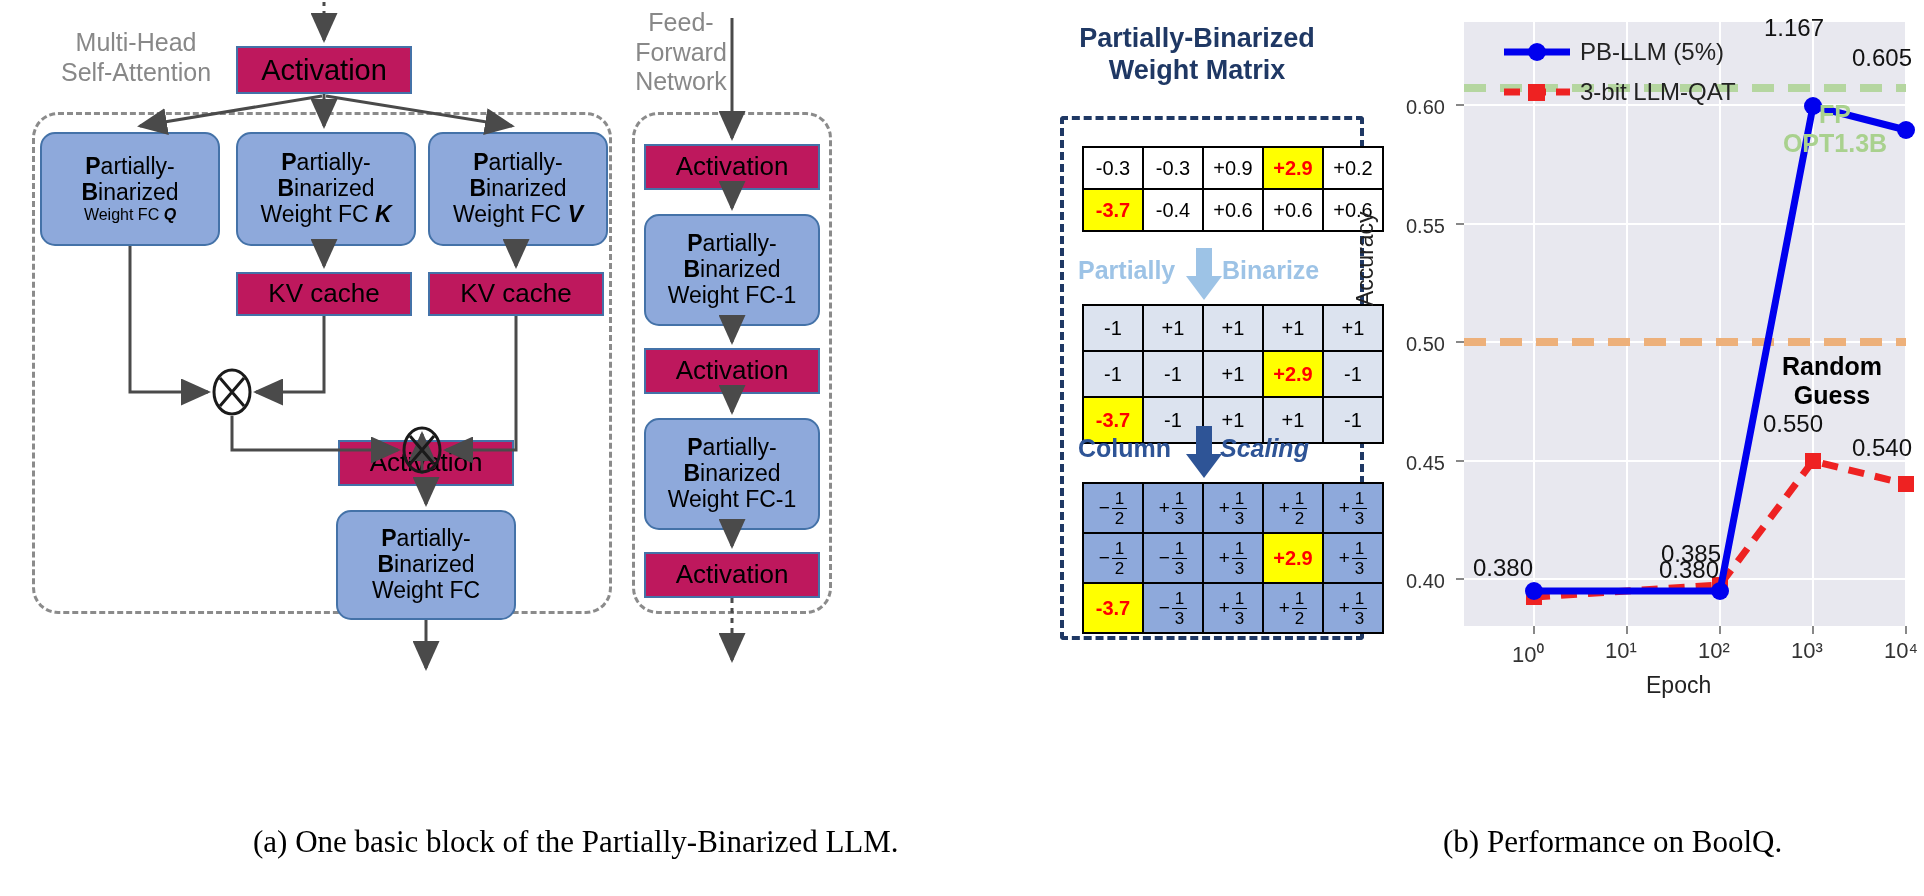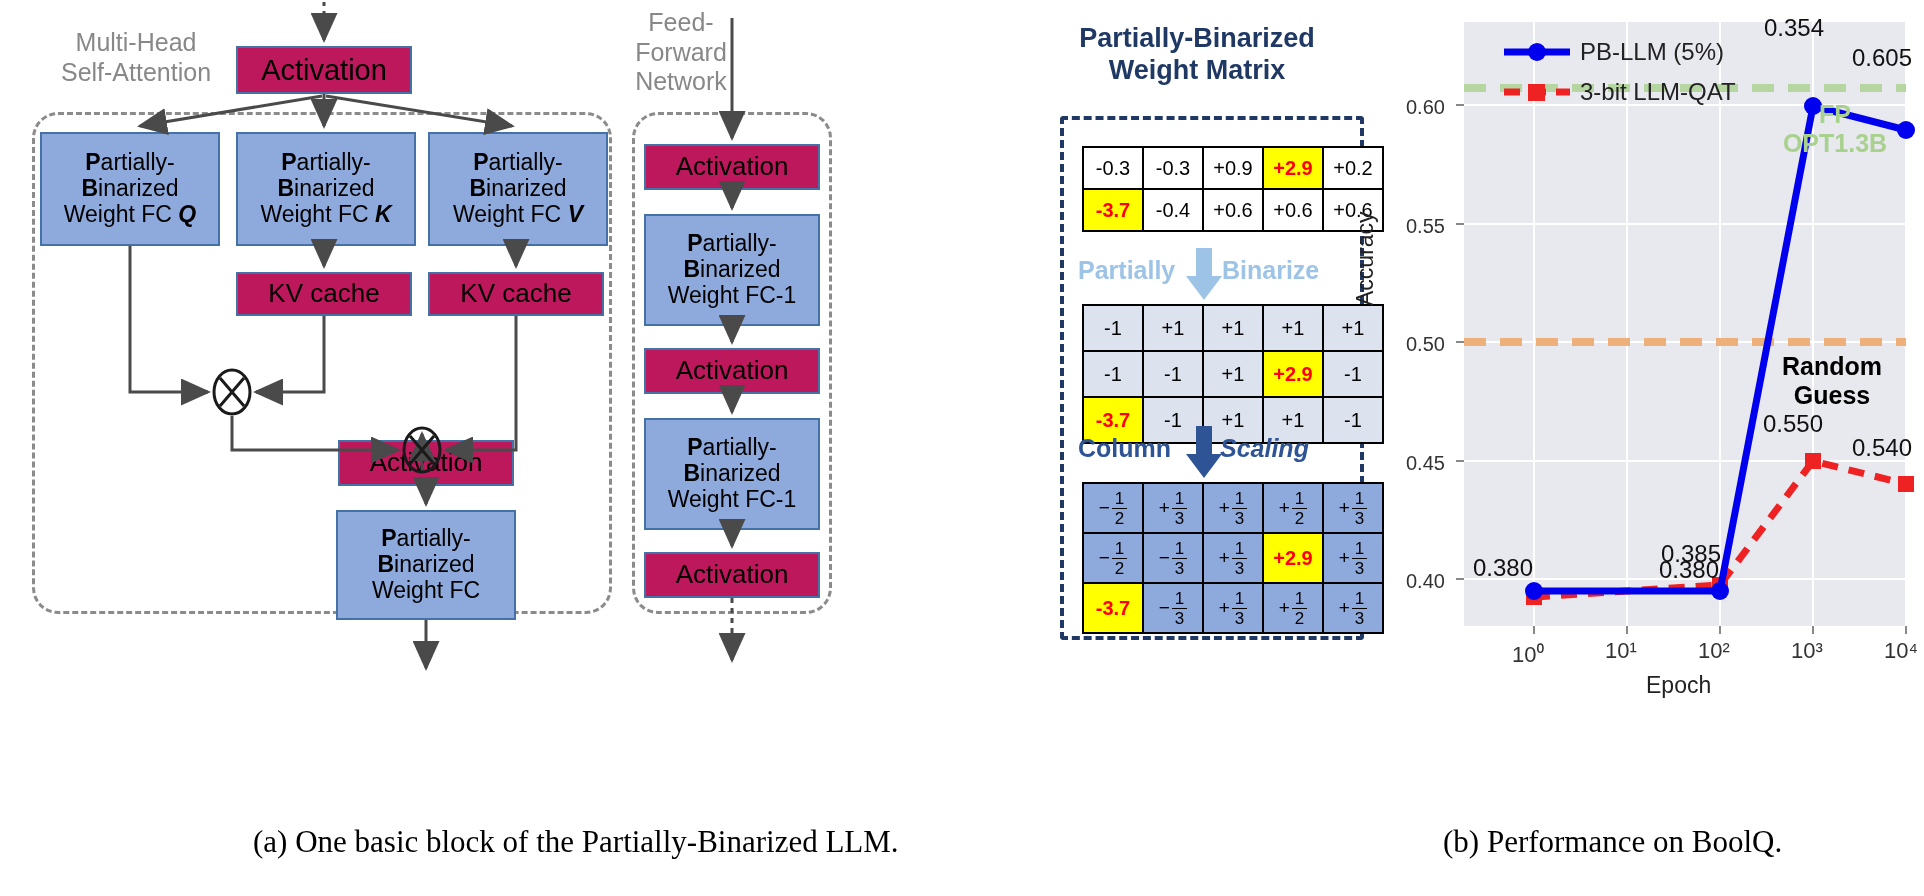--- a/index.html
+++ b/index.html
@@ -4,21 +4,21 @@
 <style>
   html,body{margin:0;padding:0;background:#ffffff;}
   body{width:1924px;height:896px;position:relative;overflow:hidden;
        font-family:"Liberation Sans", sans-serif;color:#000;}
 
   
   .box{position:absolute;box-sizing:border-box;border:2px solid #4472a8;
        display:flex;flex-direction:column;align-items:center;justify-content:center;
        text-align:center;line-height:1.12;}
   .box.light{background:#be185d;}
-  .box.dark {background:#8ea9db;}
+  .box.dark {background:#8ea9db;border-radius:15px;}
   .box .ln{display:block;white-space:nowrap;}
   .ital{font-style:italic;font-weight:bold;}
 
   
   .grouplabel{position:absolute;color:#888888;font-size:25px;line-height:1.18;
               text-align:center;white-space:pre-line;}
 
   
   .dashdot{position:absolute;box-sizing:border-box;border:3px dashed #8b8b8b;
            border-radius:26px;background:transparent;}
@@ -77,21 +77,21 @@
 <div class="dashdot" style="left:32px;top:112px;width:580px;height:502px;"></div>
 <div class="dashdot" style="left:632px;top:112px;width:200px;height:502px;"></div>
 
 <div class="box light" style="left:236px;top:46px;width:176px;height:48px;">
   <span class="ln" style="font-size:29px;">Activation</span>
 </div>
 
 <div class="box dark" style="left:40px;top:132px;width:180px;height:114px;">
   <span class="ln" style="font-size:23px;"><b>P</b><span>artially-</span></span>
   <span class="ln" style="font-size:23px;"><b>B</b><span>inarized</span></span>
-  <span class="ln" style="font-size:23px;"><span>Weight FC </span><i class="ital">Q</i></span>
+  <span class="ln" style="font-size:16px;"><span>Weight FC </span><i class="ital">Q</i></span>
 </div>
 
 <div class="box dark" style="left:236px;top:132px;width:180px;height:114px;">
   <span class="ln" style="font-size:23px;"><b>P</b><span>artially-</span></span>
   <span class="ln" style="font-size:23px;"><b>B</b><span>inarized</span></span>
   <span class="ln" style="font-size:23px;"><span>Weight FC </span><i class="ital">K</i></span>
 </div>
 
 <div class="box dark" style="left:428px;top:132px;width:180px;height:114px;">
   <span class="ln" style="font-size:23px;"><b>P</b><span>artially-</span></span>
@@ -413,21 +413,21 @@
 </svg>
 
 <div class="legend" style="left:1580px;top:38px;">PB-LLM (5%)</div>
 <div class="legend" style="left:1580px;top:78px;">3-bit LLM-QAT</div>
 
 <div class="anno" style="left:1760px;top:100px;width:150px;color:#a9d18e;">FP
 OPT1.3B</div>
 <div class="anno" style="left:1752px;top:352px;width:160px;color:#000000;">Random
 Guess</div>
 
-<div class="dlabel" style="left:1764px;top:14px;">0.354</div>
+<div class="dlabel" style="left:1764px;top:14px;">1.167</div>
 <div class="dlabel" style="left:1852px;top:44px;">0.605</div>
 <div class="dlabel" style="left:1763px;top:410px;">0.550</div>
 <div class="dlabel" style="left:1852px;top:434px;">0.540</div>
 <div class="dlabel" style="left:1473px;top:554px;">0.380</div>
 <div class="dlabel" style="left:1661px;top:540px;">0.385</div>
 <div class="dlabel" style="left:1659px;top:556px;">0.380</div>
 
 <div class="ytick" style="left:1406px;top:570px;">0.40</div>
 <div class="ytick" style="left:1406px;top:452px;">0.45</div>
 <div class="ytick" style="left:1406px;top:333px;">0.50</div>

